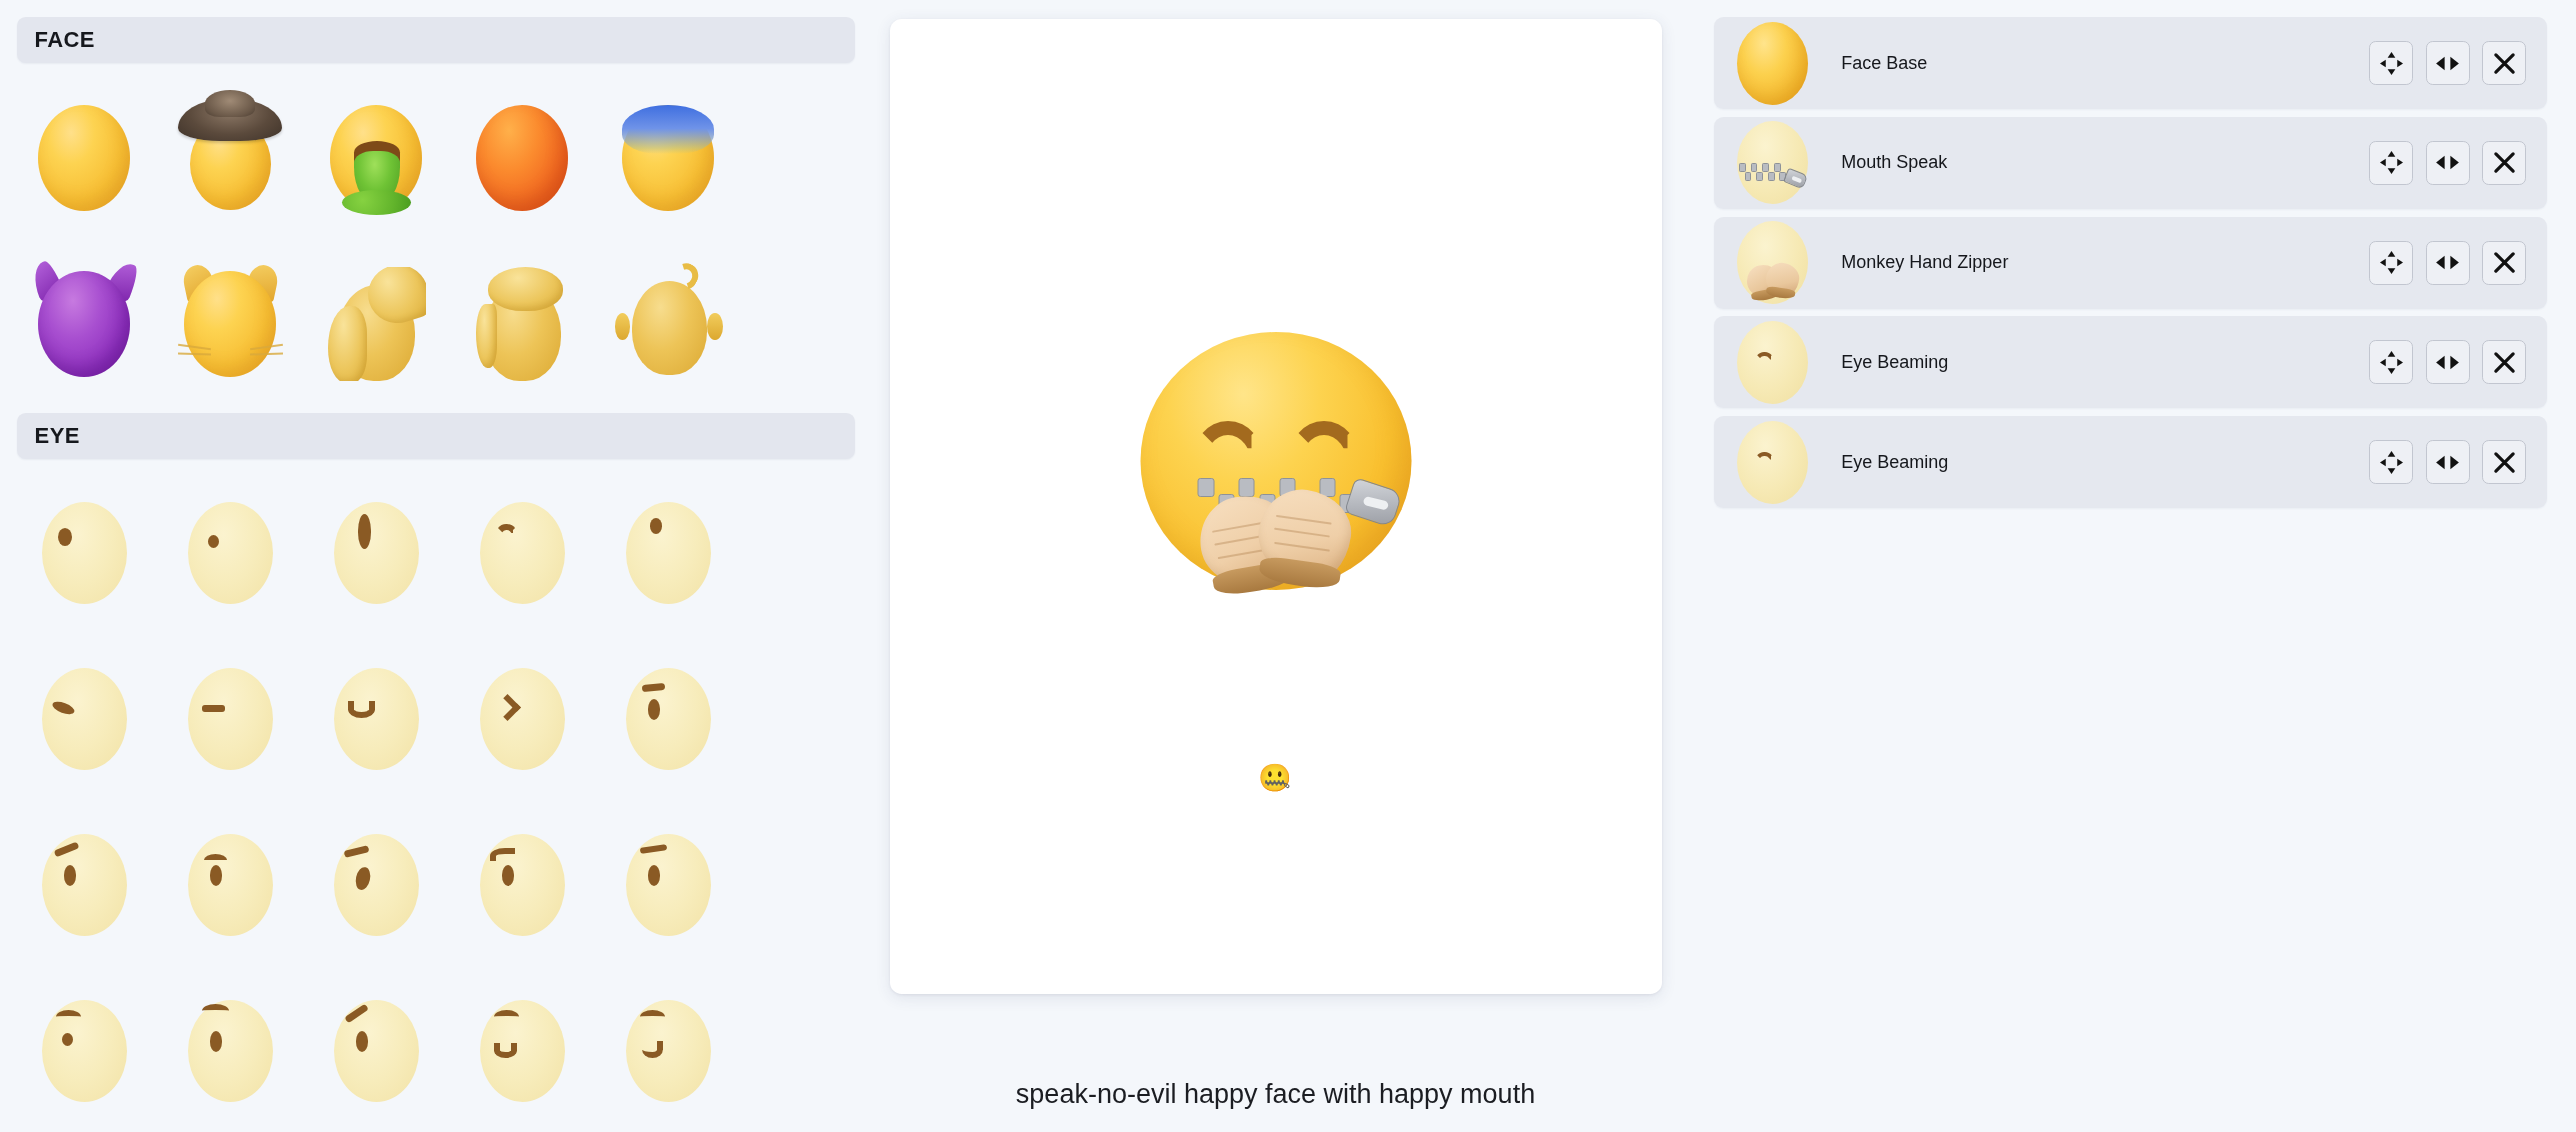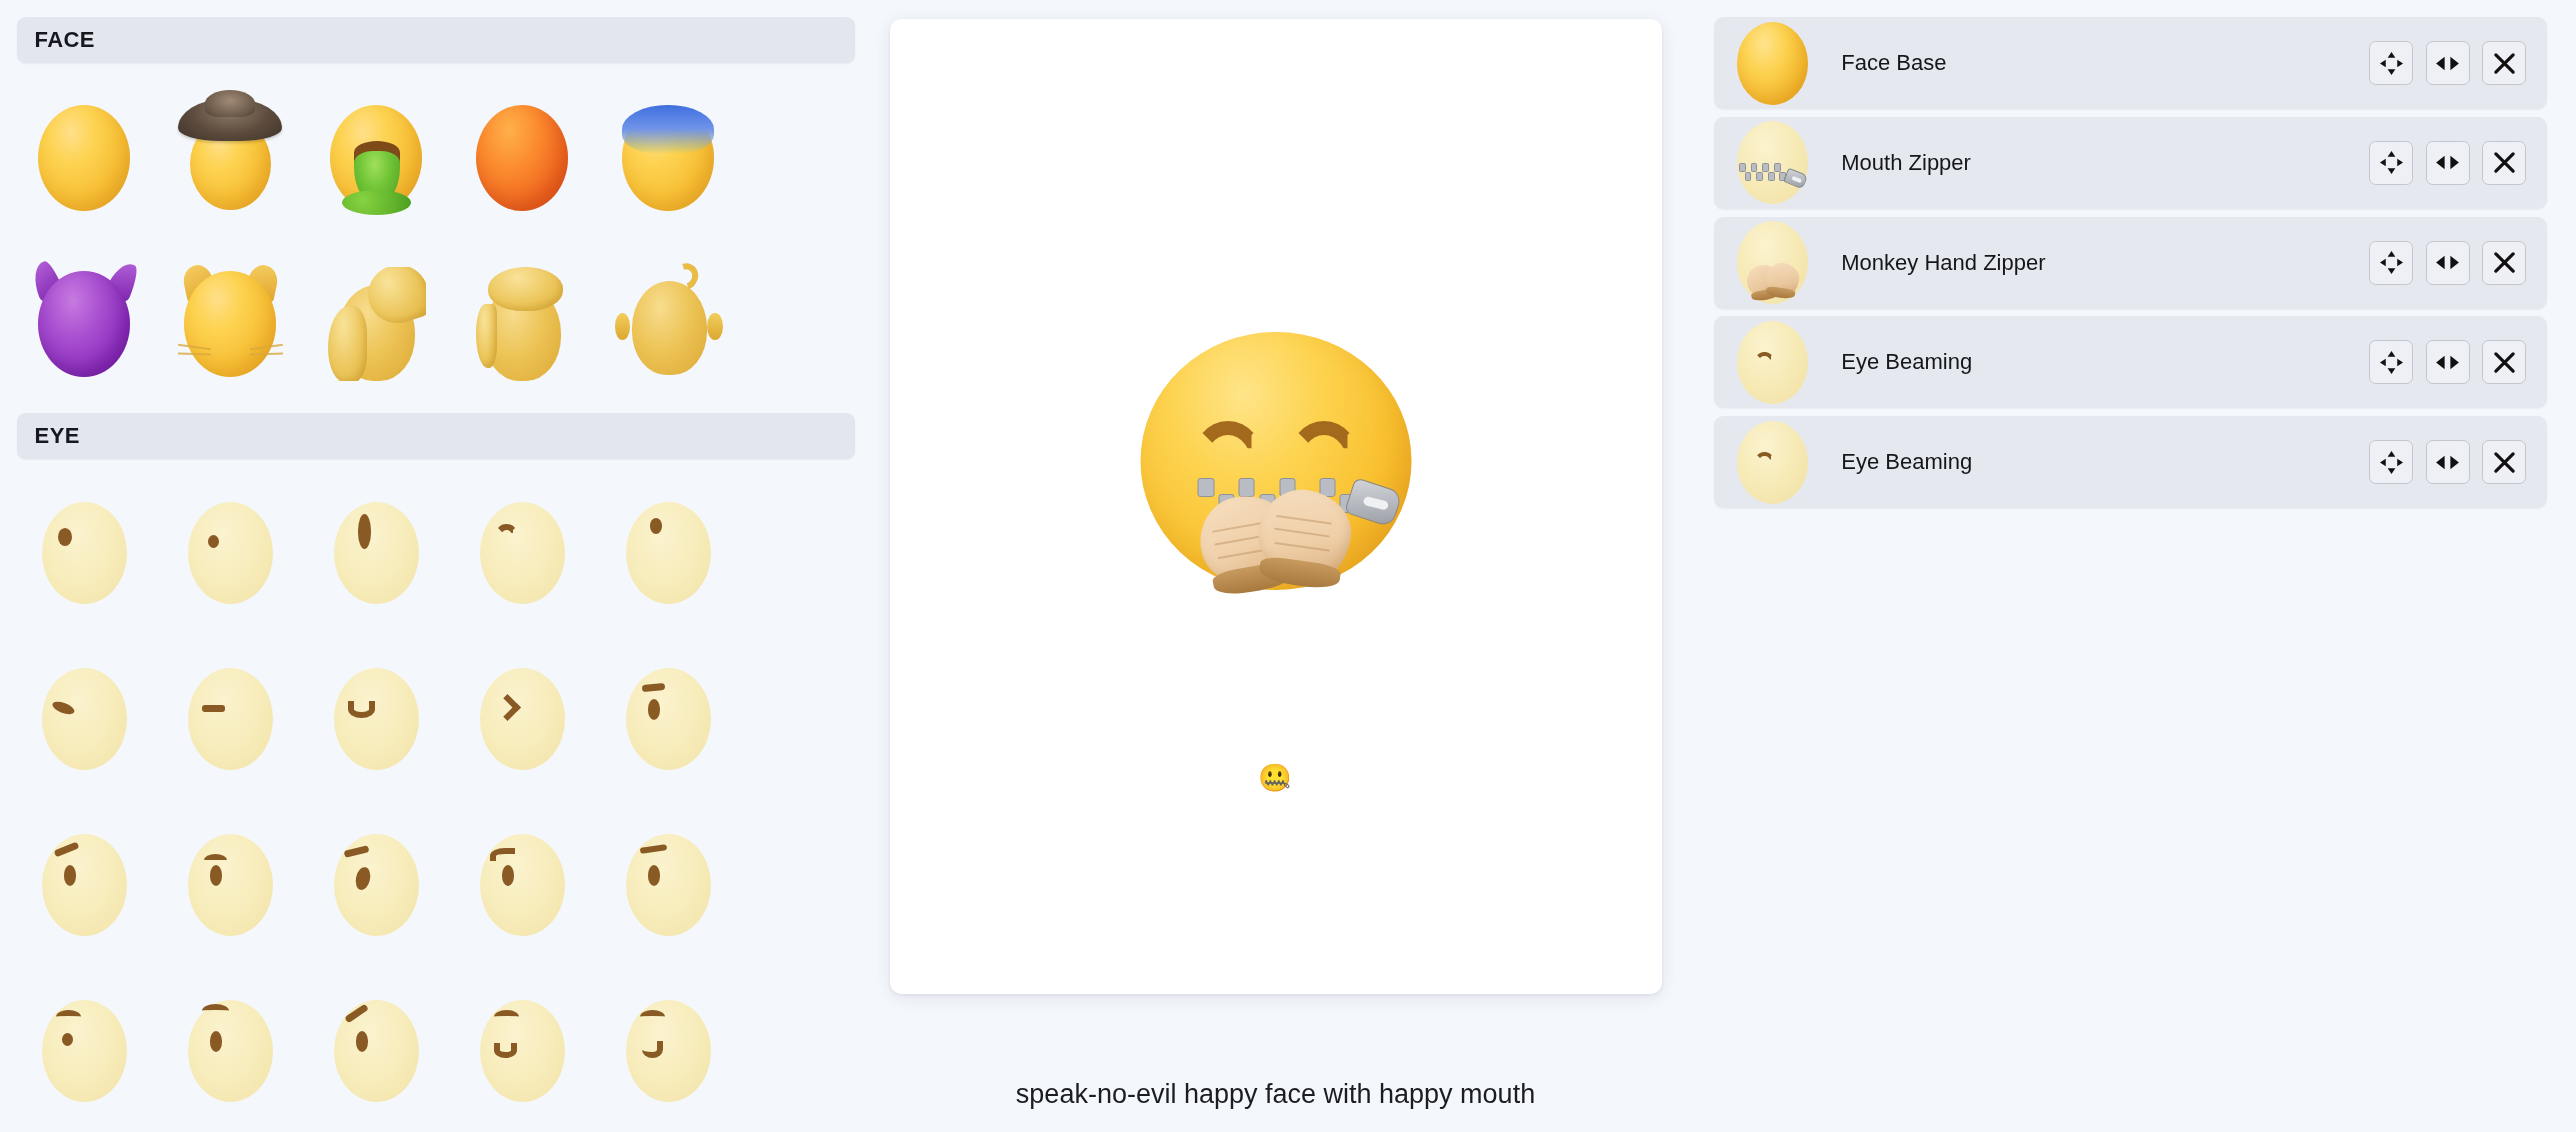--- a/index.html
+++ b/index.html
@@ -234,21 +234,21 @@
     position:absolute; left:5.8px; top:0px; width: 71px; height: 83px; border-radius:50%;
     background: radial-gradient(ellipse at 40% 30%, #fbf3cf 0%, #f6e9b4 55%, #f0dfa0 100%);
   }
   .thumb-disc.gold {
     background: radial-gradient(ellipse at 38% 26%, #ffe48c 0%, #fcd14e 35%, #f3b62c 72%, #e49a22 100%);
     box-shadow: inset -4.8px -7.7px 13.5px rgba(185,115,10,.2);
   }
   .thumb-fg { position:absolute; left:0; top:0; width:83px; height:83px; }
   .layer-name {
     margin-left: 27px;
-    font-size: 22px; color:#15171c;
+    font-size: 18px; color:#15171c;
     flex: 1 1 auto;
     white-space: nowrap;
   }
   .layer-actions { display:flex; gap: 12.5px; align-items:center; }
   .lbtn {
     width: 44px; height: 44px;
     background:#eef0f5;
     border:1px solid #c2c6d0;
     border-radius: 6.7px;
     display:flex; align-items:center; justify-content:center;
@@ -586,21 +586,21 @@
               <div class="t" style="left:25px;top:0"></div>
               <div class="t" style="left:37px;top:0"></div>
               <div class="t" style="left:7.7px;top:8.7px"></div>
               <div class="t" style="left:19px;top:8.7px"></div>
               <div class="t" style="left:31px;top:8.7px"></div>
               <div class="t" style="left:42px;top:8.7px"></div>
               <div class="p" style="left:48px;top:7.7px"></div>
             </div>
           </div>
         </div>
-        <div class="layer-name">Mouth Zipper</div>
+        <div class="layer-name">Mouth Speak</div>
         <div class="layer-actions">
           <div class="lbtn" title="Move">
             <span>
               <svg width="25" height="25" viewBox="0 0 26 26">
                 <polygon points="13,1 17,7 9,7" fill="#111"></polygon>
                 <polygon points="13,25 17,19 9,19" fill="#111"></polygon>
                 <polygon points="1,13 7,9 7,17" fill="#111"></polygon>
                 <polygon points="25,13 19,9 19,17" fill="#111"></polygon>
               </svg>
             </span>

